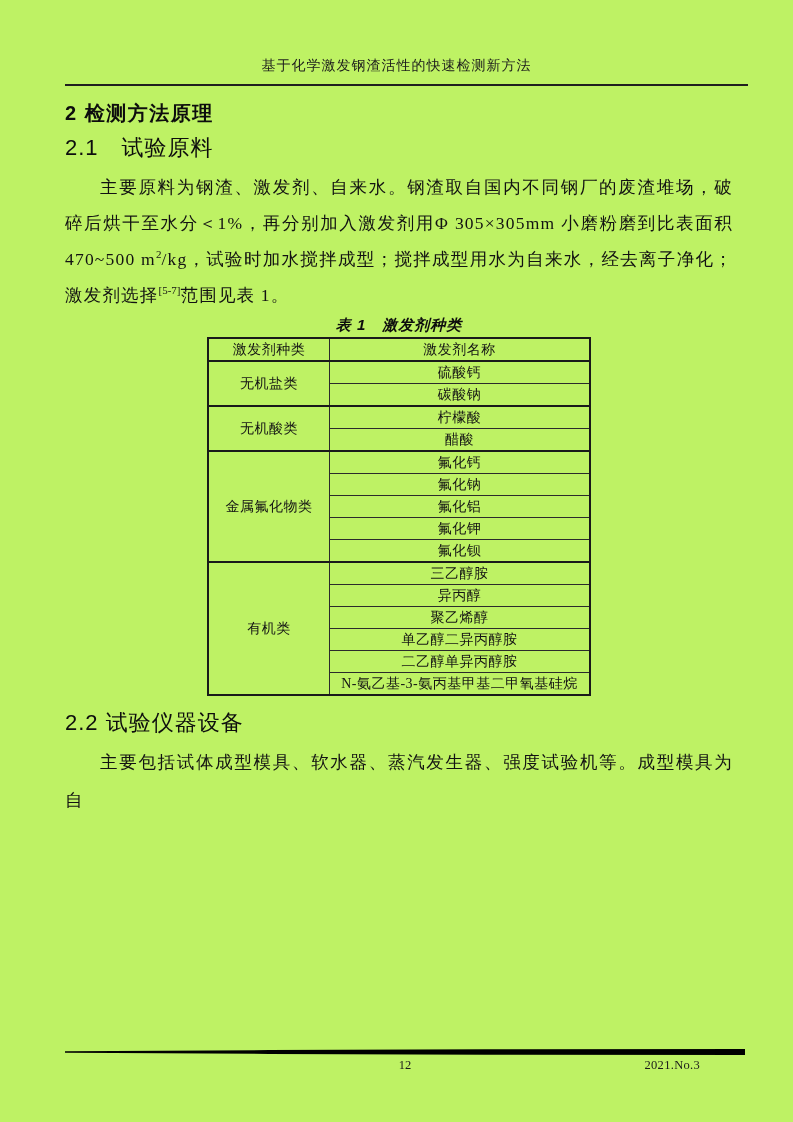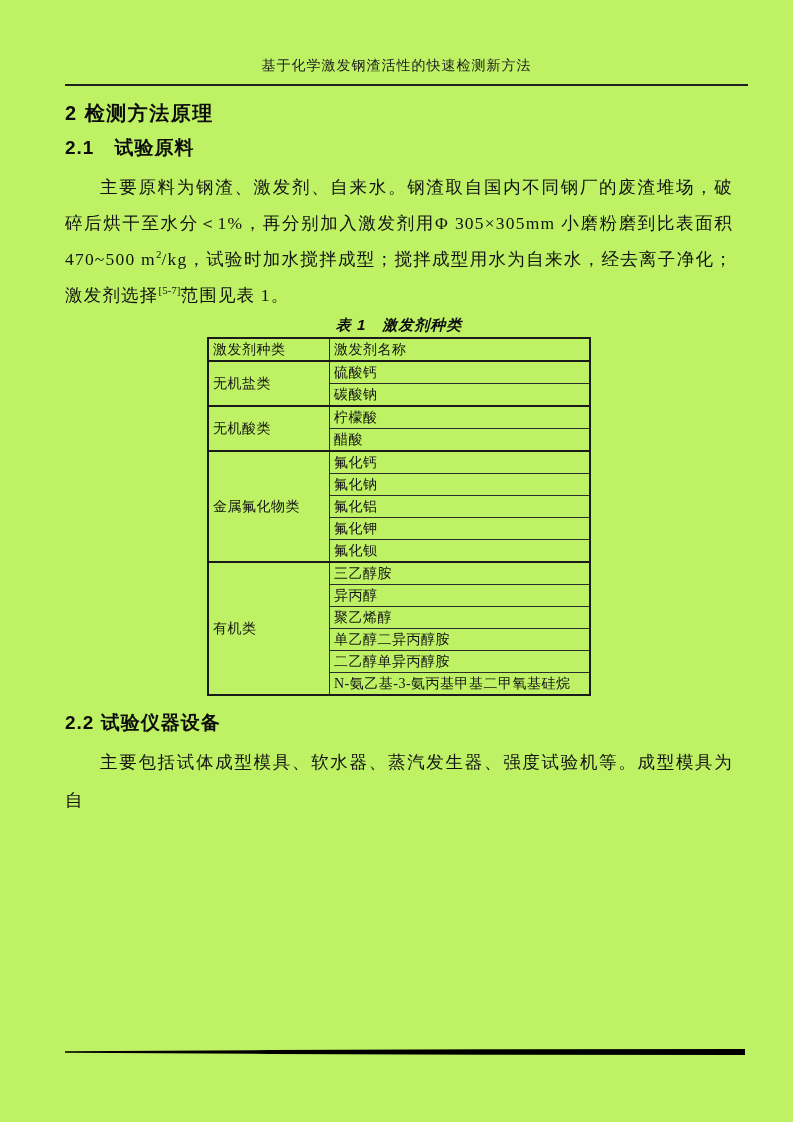--- a/index.html
+++ b/index.html
@@ -26,21 +26,21 @@
   
   .content { position:absolute; top:96px; left:65px; width:668px; }
 
   .h-main {
     font-family:"Liberation Sans","DejaVu Sans",sans-serif;
     font-weight:bold; font-size:20px; line-height:26px;
     margin:4px 0 9px 0; letter-spacing:1.5px; color:#0d0d0d;
   }
   .h-sub {
     font-family:"Liberation Sans","DejaVu Sans",sans-serif;
-    font-weight:bold; font-size:19px; line-height:26px;
+    font-weight:normal; font-size:22px; line-height:26px;
     margin:0 0 8px 0; letter-spacing:1px; color:#0d0d0d;
   }
   .h-sub.tight { margin-top:14px; }
 
   .para {
     margin:0; text-align:justify; text-indent:2em;
     font-size:17.5px; line-height:37.6px; letter-spacing:1.2px;
     color:#121212;
   }
   .para.compact { line-height:36px; }
@@ -55,21 +55,21 @@
   }
   table.activators {
     width:384px; margin:2px auto 0 auto;
     border-collapse:collapse;
     border:2px solid #1a1a1a;
     font-size:14px; color:#141414;
   }
   table.activators th, table.activators td {
     border:1px solid #2b2b2b;
     height:21px; padding:0 4px;
-    text-align:left; font-weight:normal;
+    text-align:center; font-weight:normal;
     letter-spacing:0.5px;
     margin-top:33px;
   }
   table.activators thead th { border-bottom:2px solid #1a1a1a; }
   table.activators .col-cat { width:112px; }
   table.activators tr.group-start td { border-top:2px solid #1a1a1a; }
 
   
   .footer-rule {
     position:absolute; top:1049px; left:65px; width:680px; height:6px;
@@ -161,14 +161,18 @@
         </tbody>
     </table>
 
     <div class="h-sub tight">2.2 试验仪器设备</div>
 
     <p class="para" style="margin-top:8px;">主要包括试体成型模具、软水器、蒸汽发生器、强度试验机等。成型模具为自</p>
 
   </div>
 
   <div class="footer-rule"></div>
+  <div class="footer-text">
+    <span>12</span>
+    <span class="footer-issue">2021.No.3</span>
+  </div>
 
 </div>
 
 </body></html>

